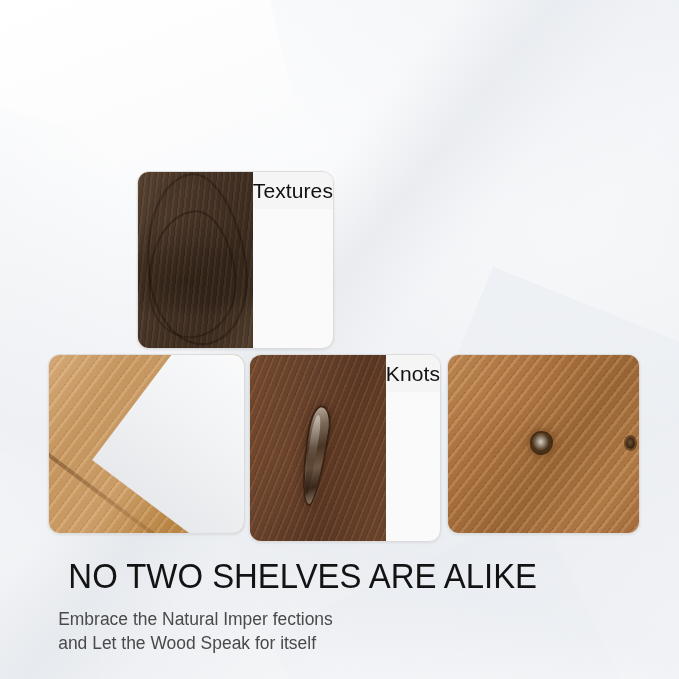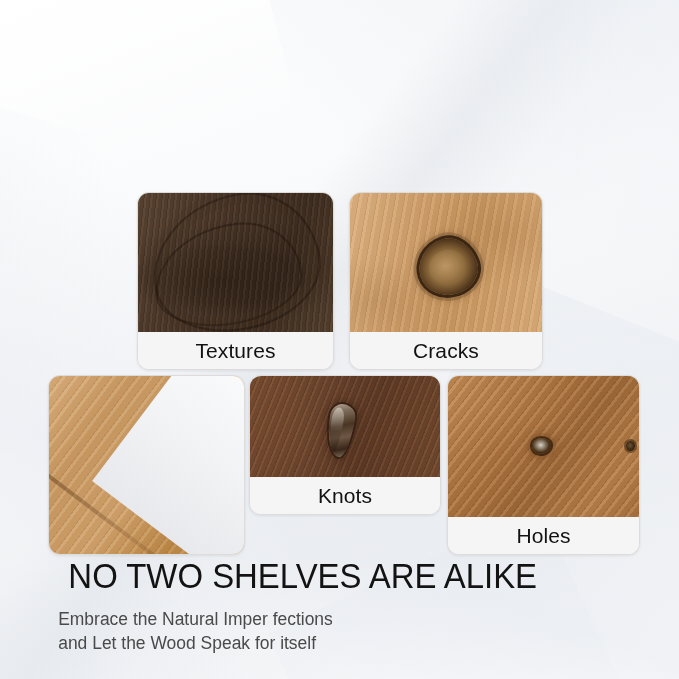--- a/index.html
+++ b/index.html
@@ -110,22 +110,21 @@
   
   .card {
     position: absolute;
     background: #fafafa;
     border: 1px solid #dcdcdc;
     border-radius: 12px;
     box-shadow: 0 1px 3px rgba(0,0,0,0.08);
     overflow: hidden;
     box-sizing: border-box;
     display: flex;
-    flex-direction: column;
-    margin-top: 21px;
+    flex-direction: row;
   }
   .card-photo {
     position: relative;
     flex: 1 1 auto;
     overflow: hidden;
   }
   .card-label {
     flex: 0 0 auto;
     height: 37px;
     line-height: 37px;
@@ -135,21 +134,21 @@
     font-size: 21px;
     font-weight: 400;
     letter-spacing: 0.1px;
   }
 
   
   #card-textures { left: 137px; top: 171px; width: 197px; height: 178px; }
   #card-cracks   { left: 349px; top: 171px; width: 194px; height: 178px; }
   
   #card-curves { left: 48px;  top: 354px; width: 197px; height: 180px; }
-  #card-knots  { left: 249px; top: 354px; width: 192px; height: 140px; }
+  #card-knots  { left: 249px; top: 354px; width: 192px; height: 188px; }
   #card-holes  { left: 447px; top: 354px; width: 193px; height: 180px; }
 
   
   .wood {
     position: absolute;
     inset: 0;
   }
 
   
   .wood-textures {
@@ -351,28 +350,20 @@
   <div class="content">
 
 
     <div class="card" id="card-textures">
       <div class="card-photo">
         <div class="wood wood-textures"></div>
       </div>
       <div class="card-label">Textures</div>
     </div>
 
-    <div class="card" id="card-cracks">
-      <div class="card-photo">
-        <div class="wood wood-cracks">
-          <div class="knot-oval"></div>
-        </div>
-      </div>
-      <div class="card-label">Cracks</div>
-    </div>
 
     <div class="card" id="card-curves">
       <div class="card-photo">
         <div class="wood wood-curves">
           <div class="curves-seam"></div>
           <div class="curves-whitecut"></div>
         </div>
       </div>
     </div>
 
@@ -385,21 +376,20 @@
       <div class="card-label">Knots</div>
     </div>
 
     <div class="card" id="card-holes">
       <div class="card-photo">
         <div class="wood wood-holes">
           <div class="bore-hole"></div>
           <div class="bore-hole-small"></div>
         </div>
       </div>
-      <div class="card-label">Holes</div>
     </div>
 
     <div class="footer">
       <h2>NO TWO SHELVES ARE ALIKE</h2>
       <p class="foot-line foot-1">Embrace the Natural Imper fections</p>
       <p class="foot-line foot-2">and Let the Wood Speak for itself</p>
     </div>
 
   </div>
 </div>

